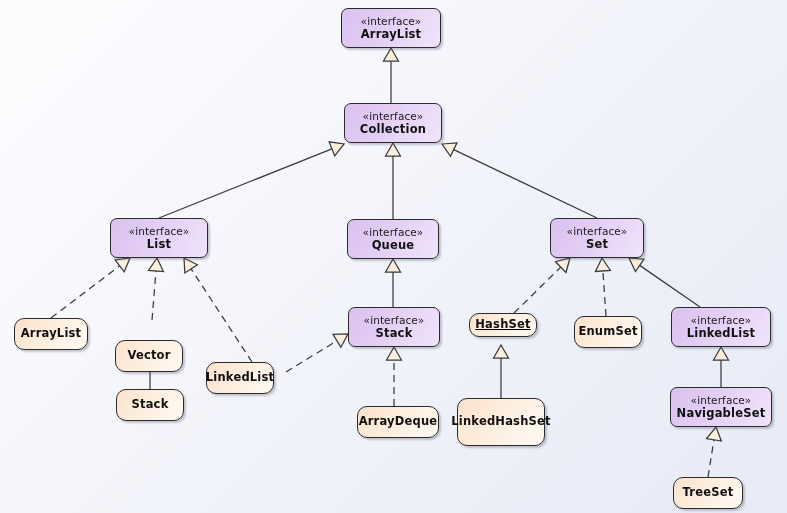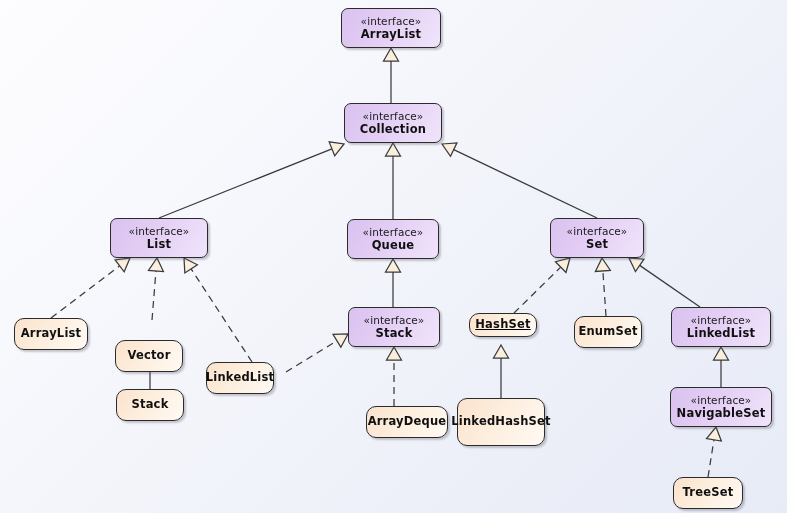--- a/index.html
+++ b/index.html
@@ -163,21 +163,21 @@
       <div class="uml-node cls" style="left: 116px; top: 389px; width: 68px; height: 32px;">
         <div class="nodename">Stack</div>
       </div>
       <div class="uml-node cls" style="left: 206px; top: 362px; width: 68px; height: 32px;">
         <div class="nodename">LinkedList</div>
       </div>
       <div class="uml-node iface" style="left: 348px; top: 307px; width: 92px; height: 40px;">
         <div class="stereo">«interface»</div>
         <div class="nodename">Stack</div>
       </div>
-      <div class="uml-node cls" style="left: 366px; top: 406px; width: 82px; height: 32px;">
+      <div class="uml-node cls" style="left: 357px; top: 406px; width: 82px; height: 32px;">
         <div class="nodename">ArrayDeque</div>
       </div>
       <div class="uml-node cls" style="left: 469px; top: 313px; width: 68px; height: 24px; text-decoration: underline;">
         <div class="nodename">HashSet</div>
       </div>
       <div class="uml-node cls" style="left: 457px; top: 398px; width: 88px; height: 48px;">
         <div class="nodename">LinkedHashSet</div>
       </div>
       <div class="uml-node cls" style="left: 574px; top: 316px; width: 68px; height: 32px;">
         <div class="nodename">EnumSet</div>

